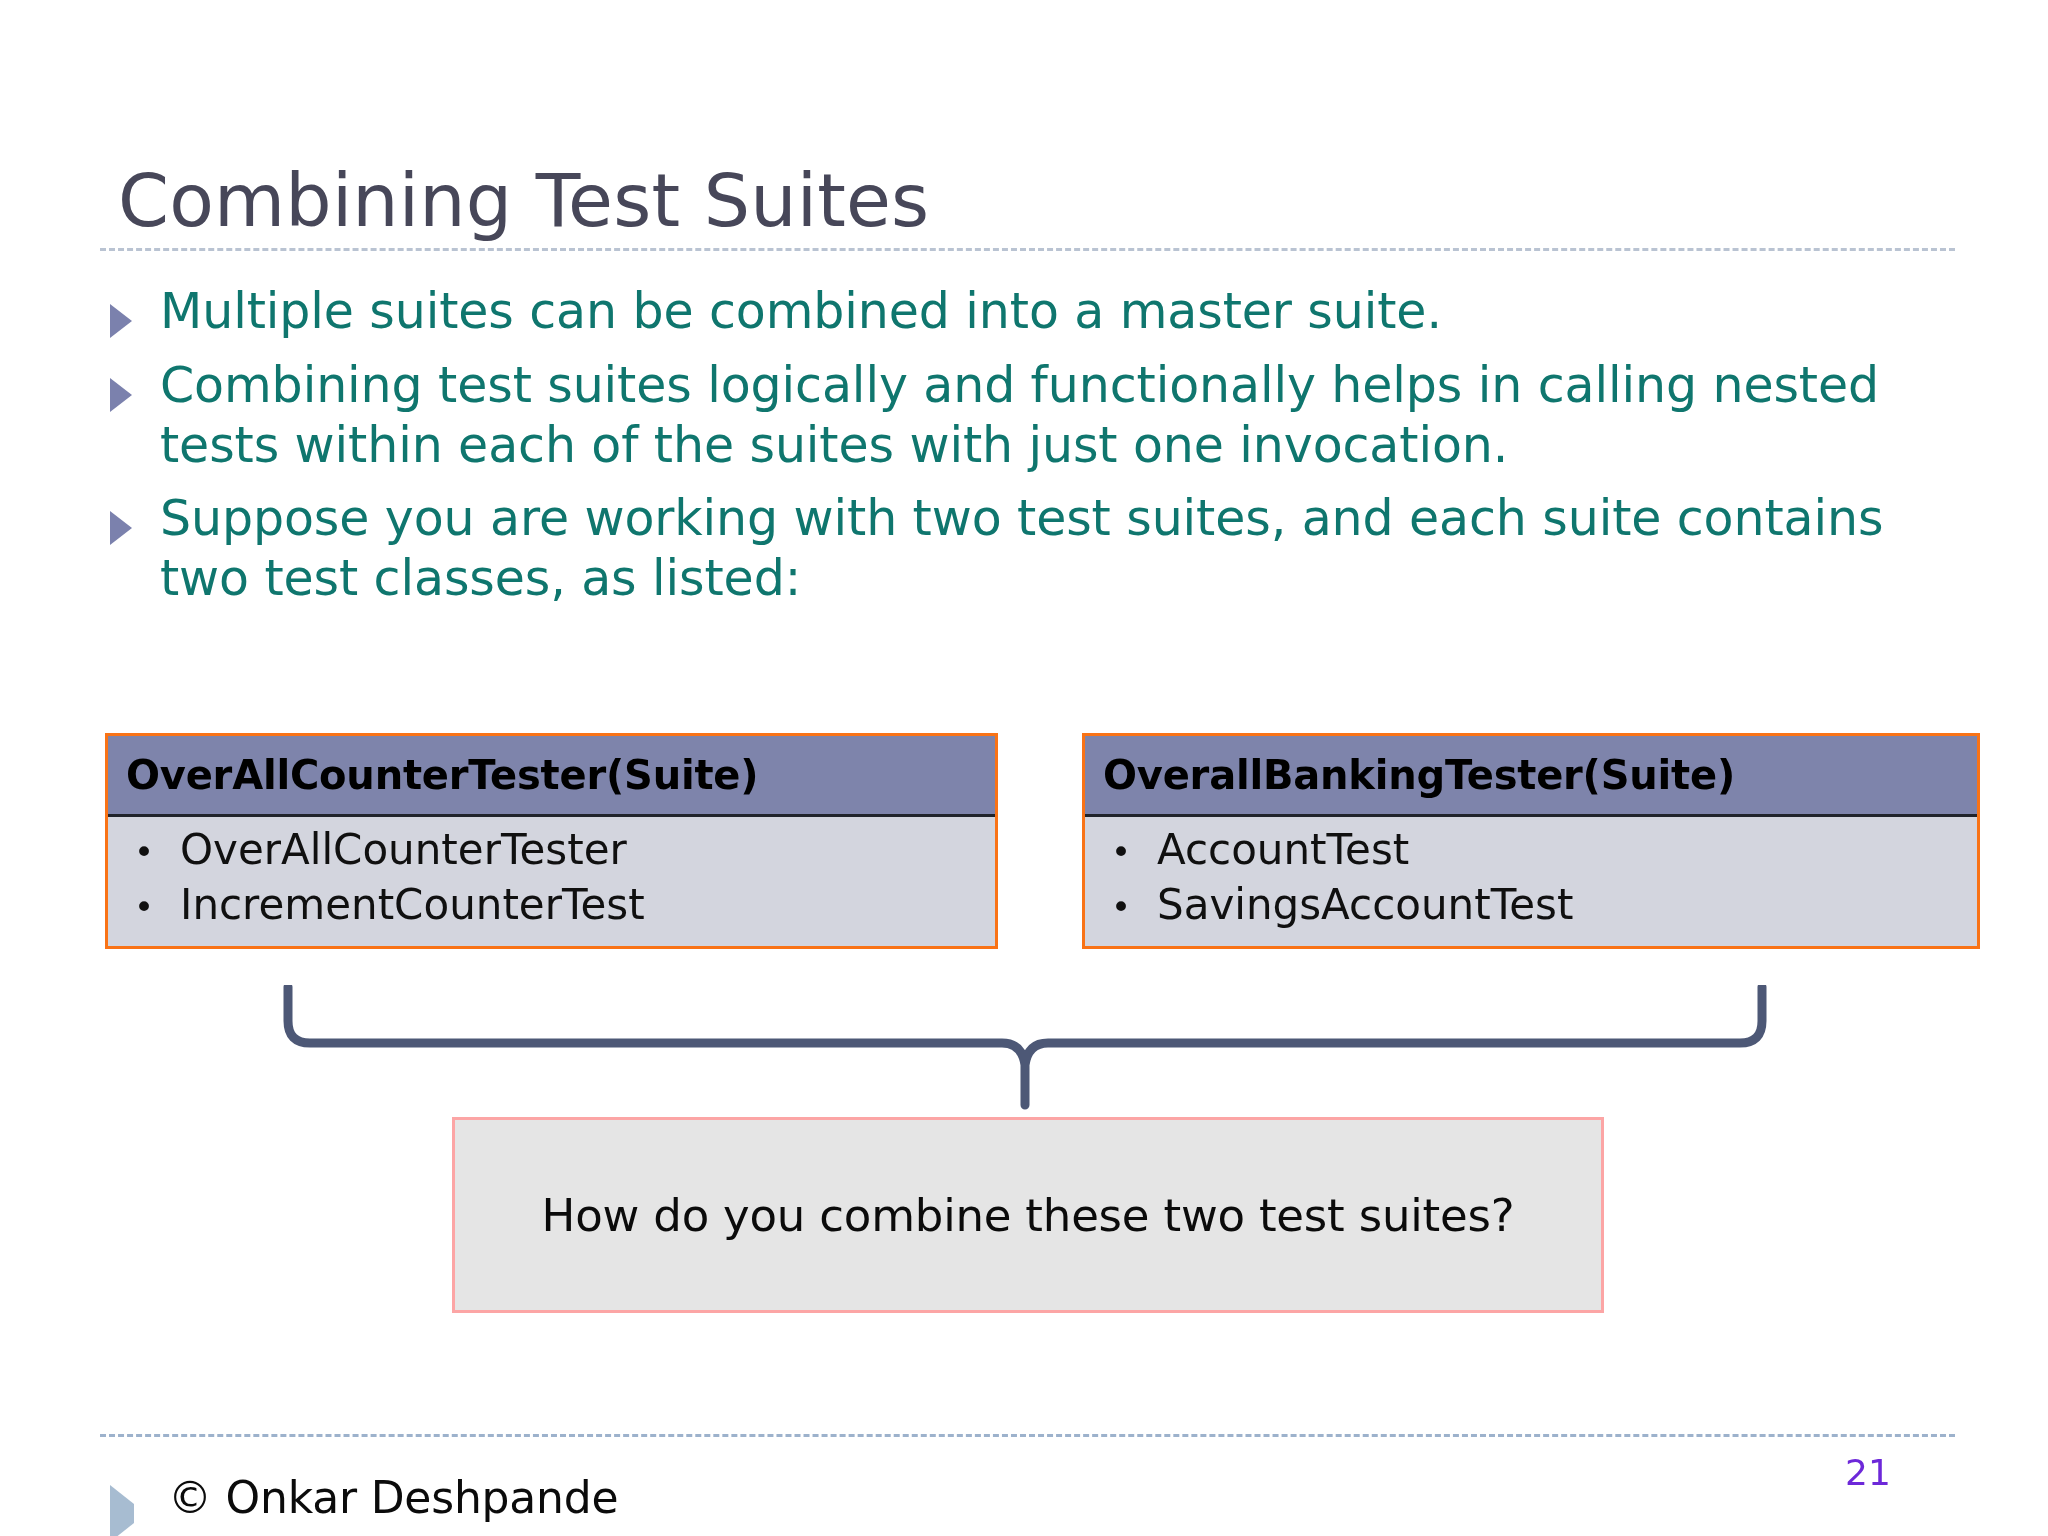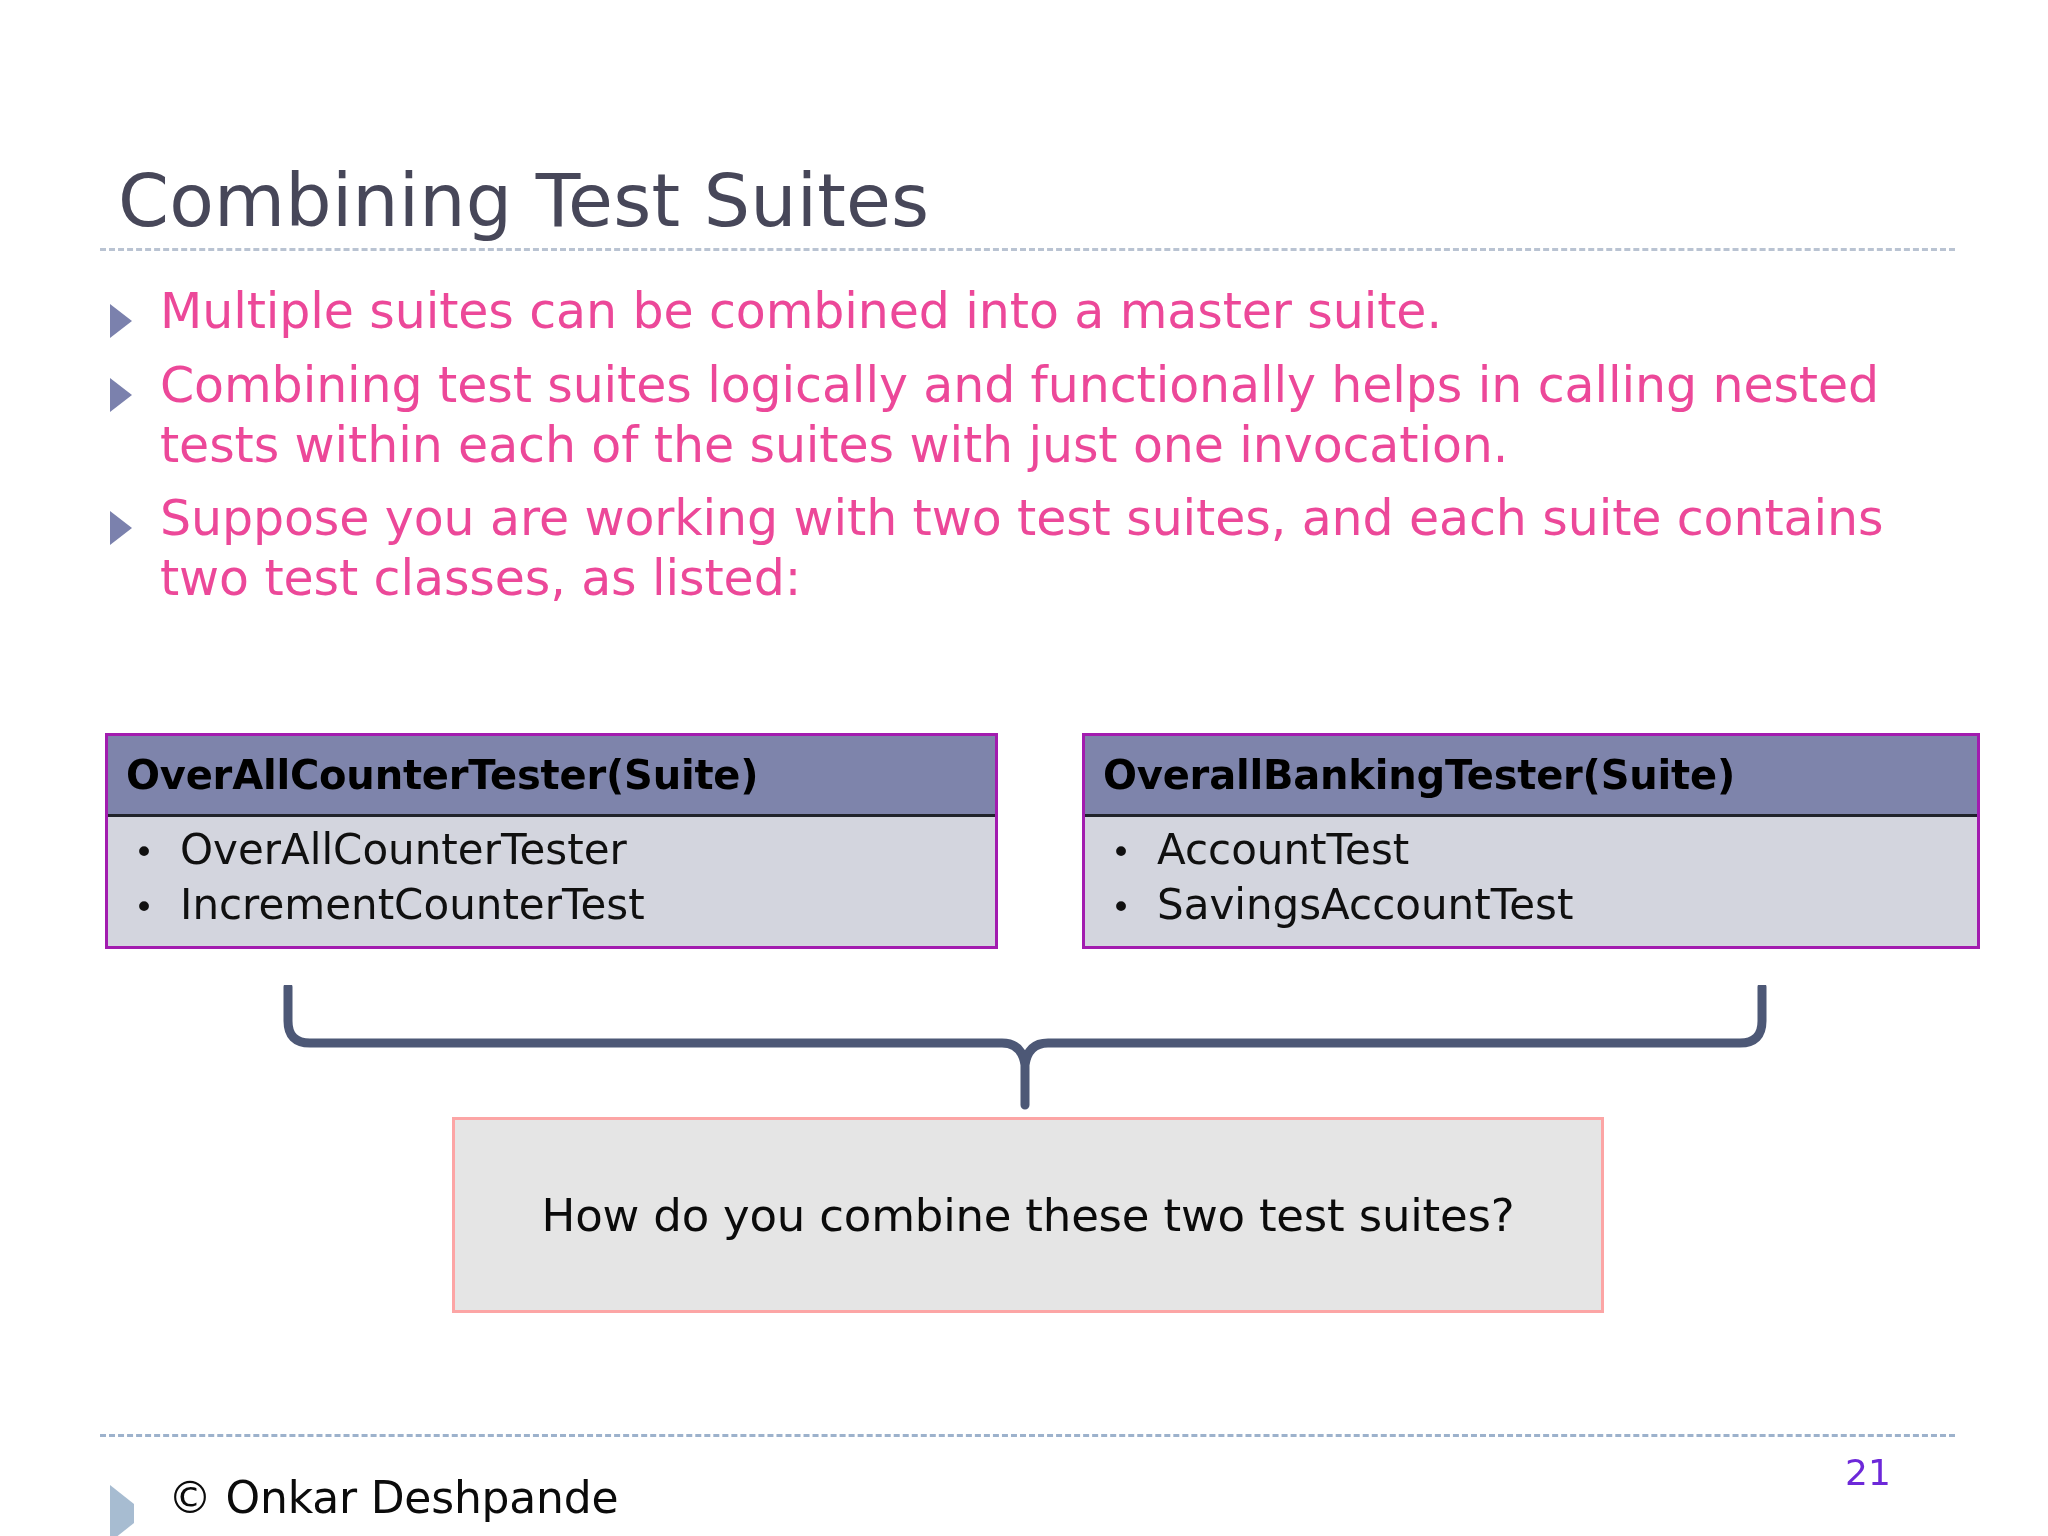--- a/index.html
+++ b/index.html
@@ -69,28 +69,28 @@
     height: 0;
     border-top: 17px solid transparent;
     border-bottom: 17px solid transparent;
     border-left: 22px solid #7b81ad;
     margin-left: 6px;
   }
   .bullet-text {
     flex: 1 1 auto;
     font-size: 49px;
     line-height: 1.22;
-    color: #ec4899;
+    color: #0f766e;
     letter-spacing: -0.1px;
   }
 
   
   .suite-box {
     position: absolute;
-    border: 3px solid #a21caf;
+    border: 3px solid #f97316;
     box-sizing: border-box;
   }
   .suite-box.left  { left: 105px;  top: 733px; width: 893px; }
   .suite-box.right { left: 1082px; top: 733px; width: 898px; }
 
   .suite-header {
     background: #7e84ab;
     border-bottom: 3px solid #20232b;
     font-size: 40px;
     font-weight: 700;

